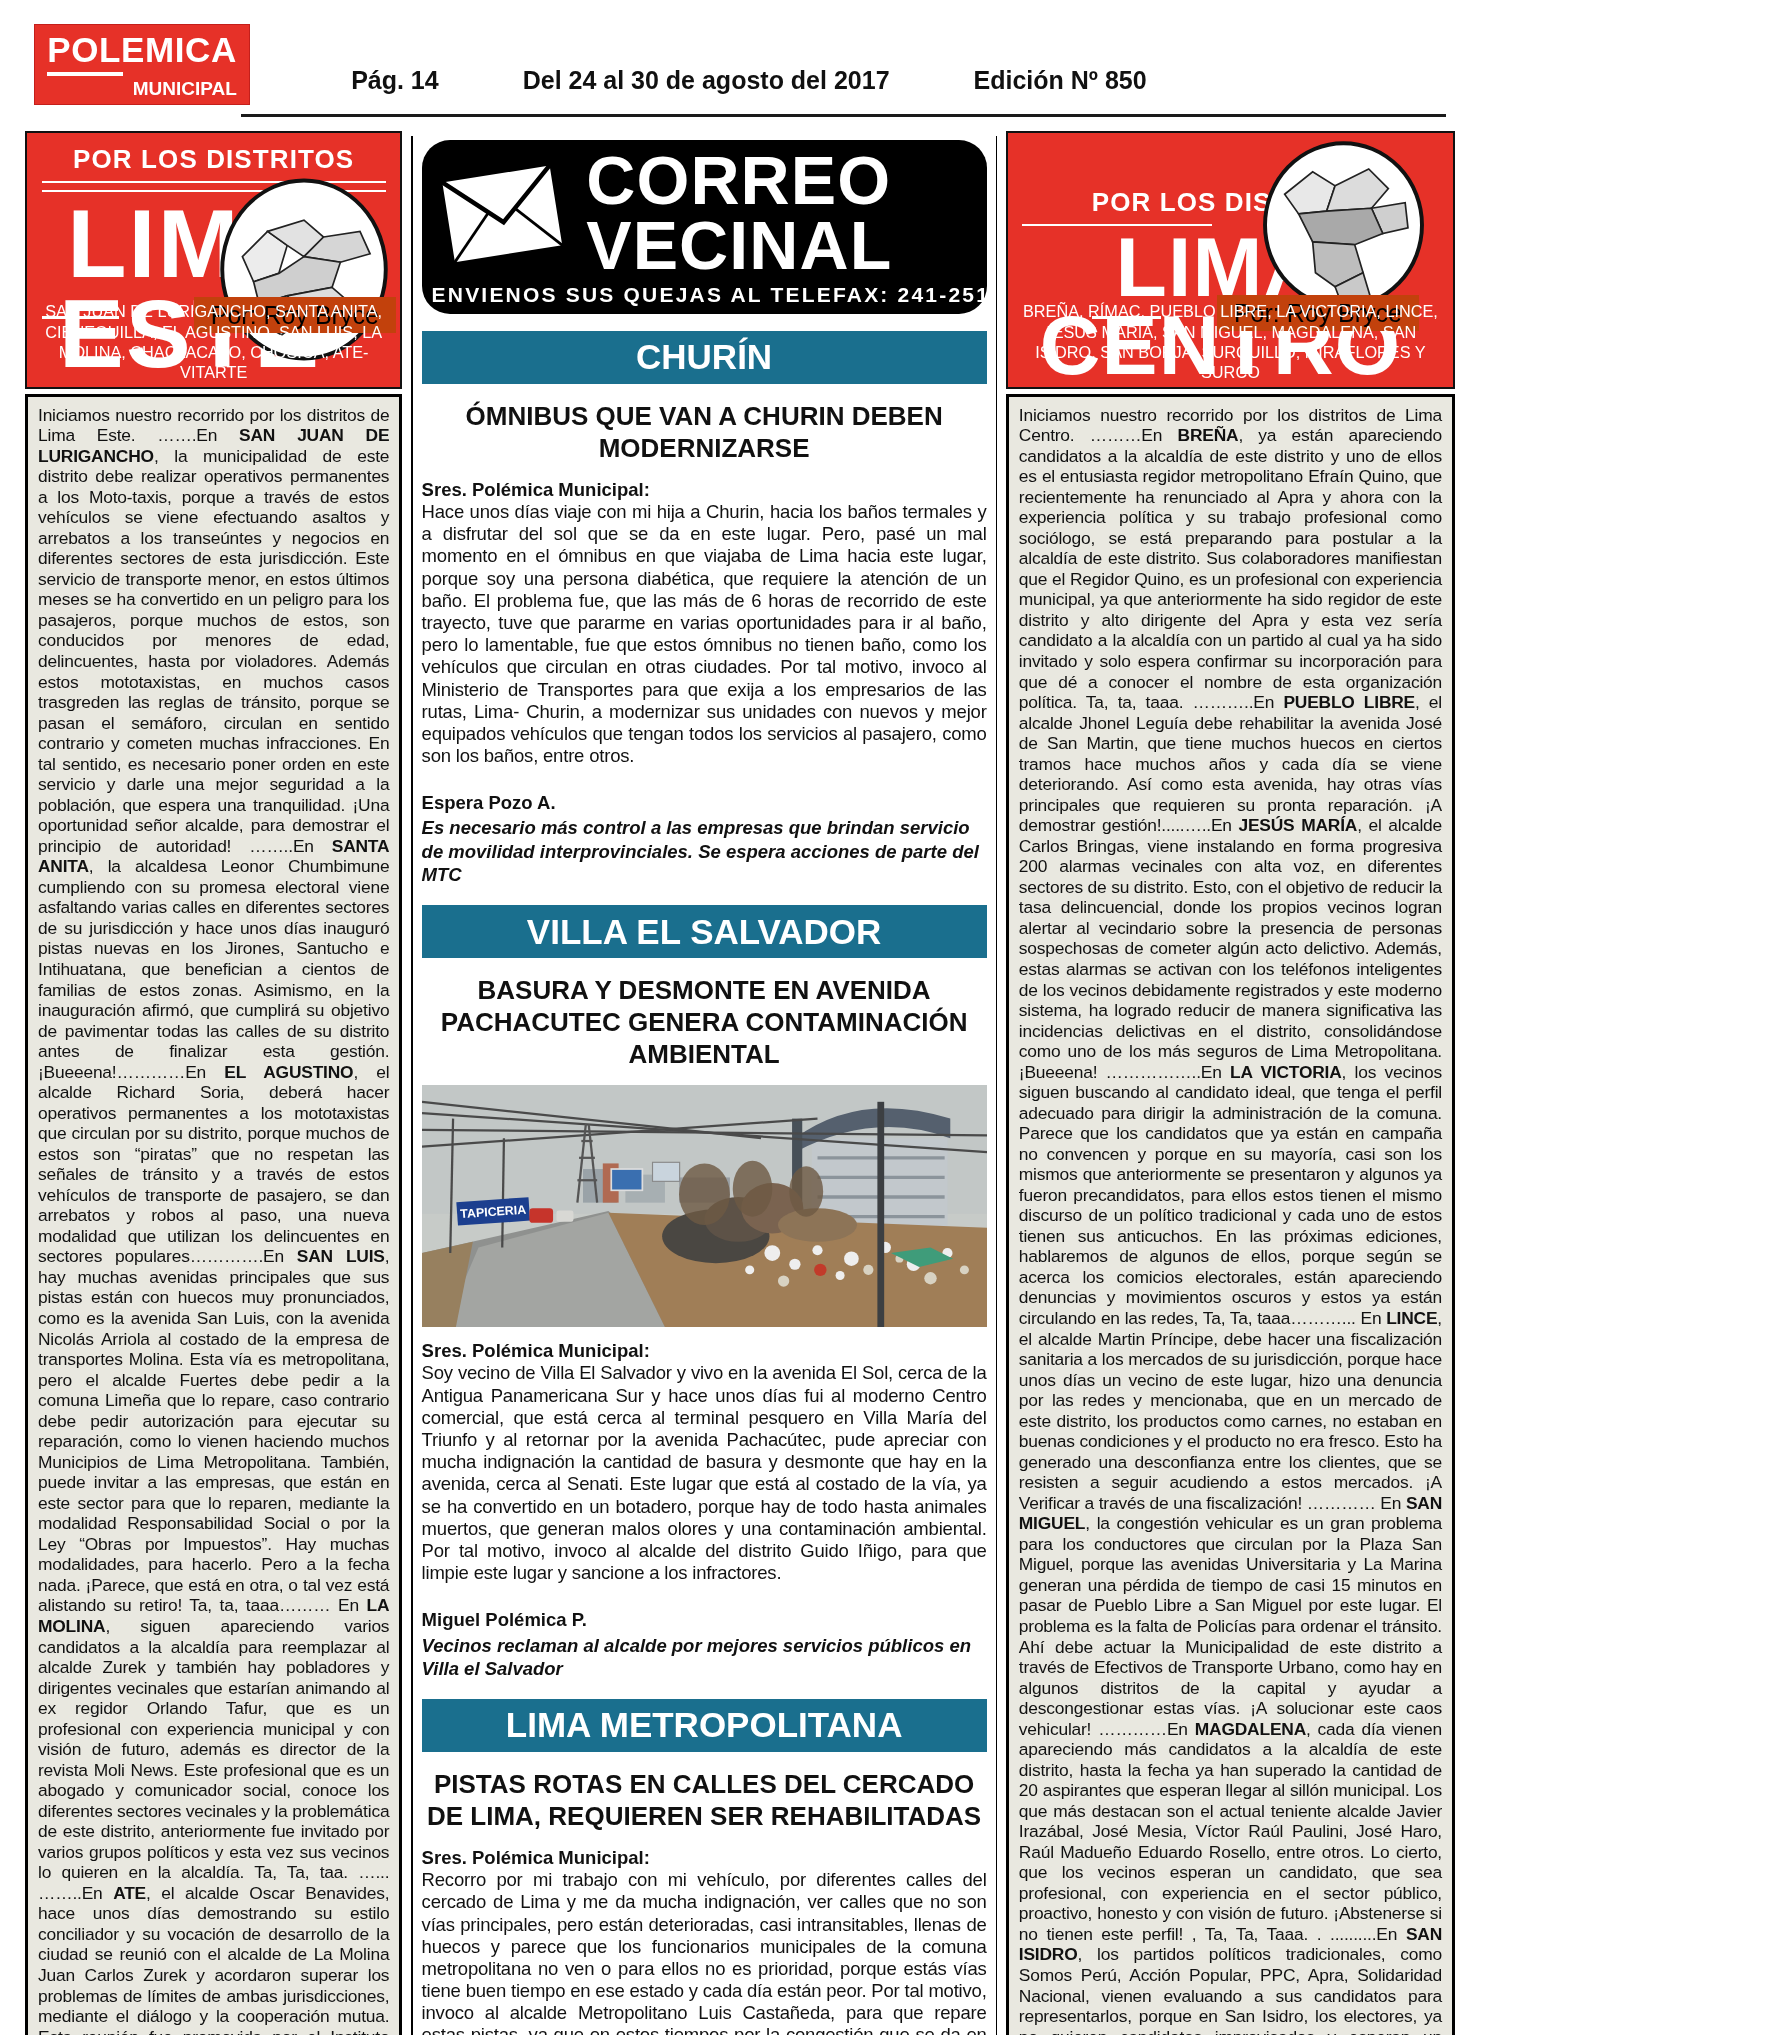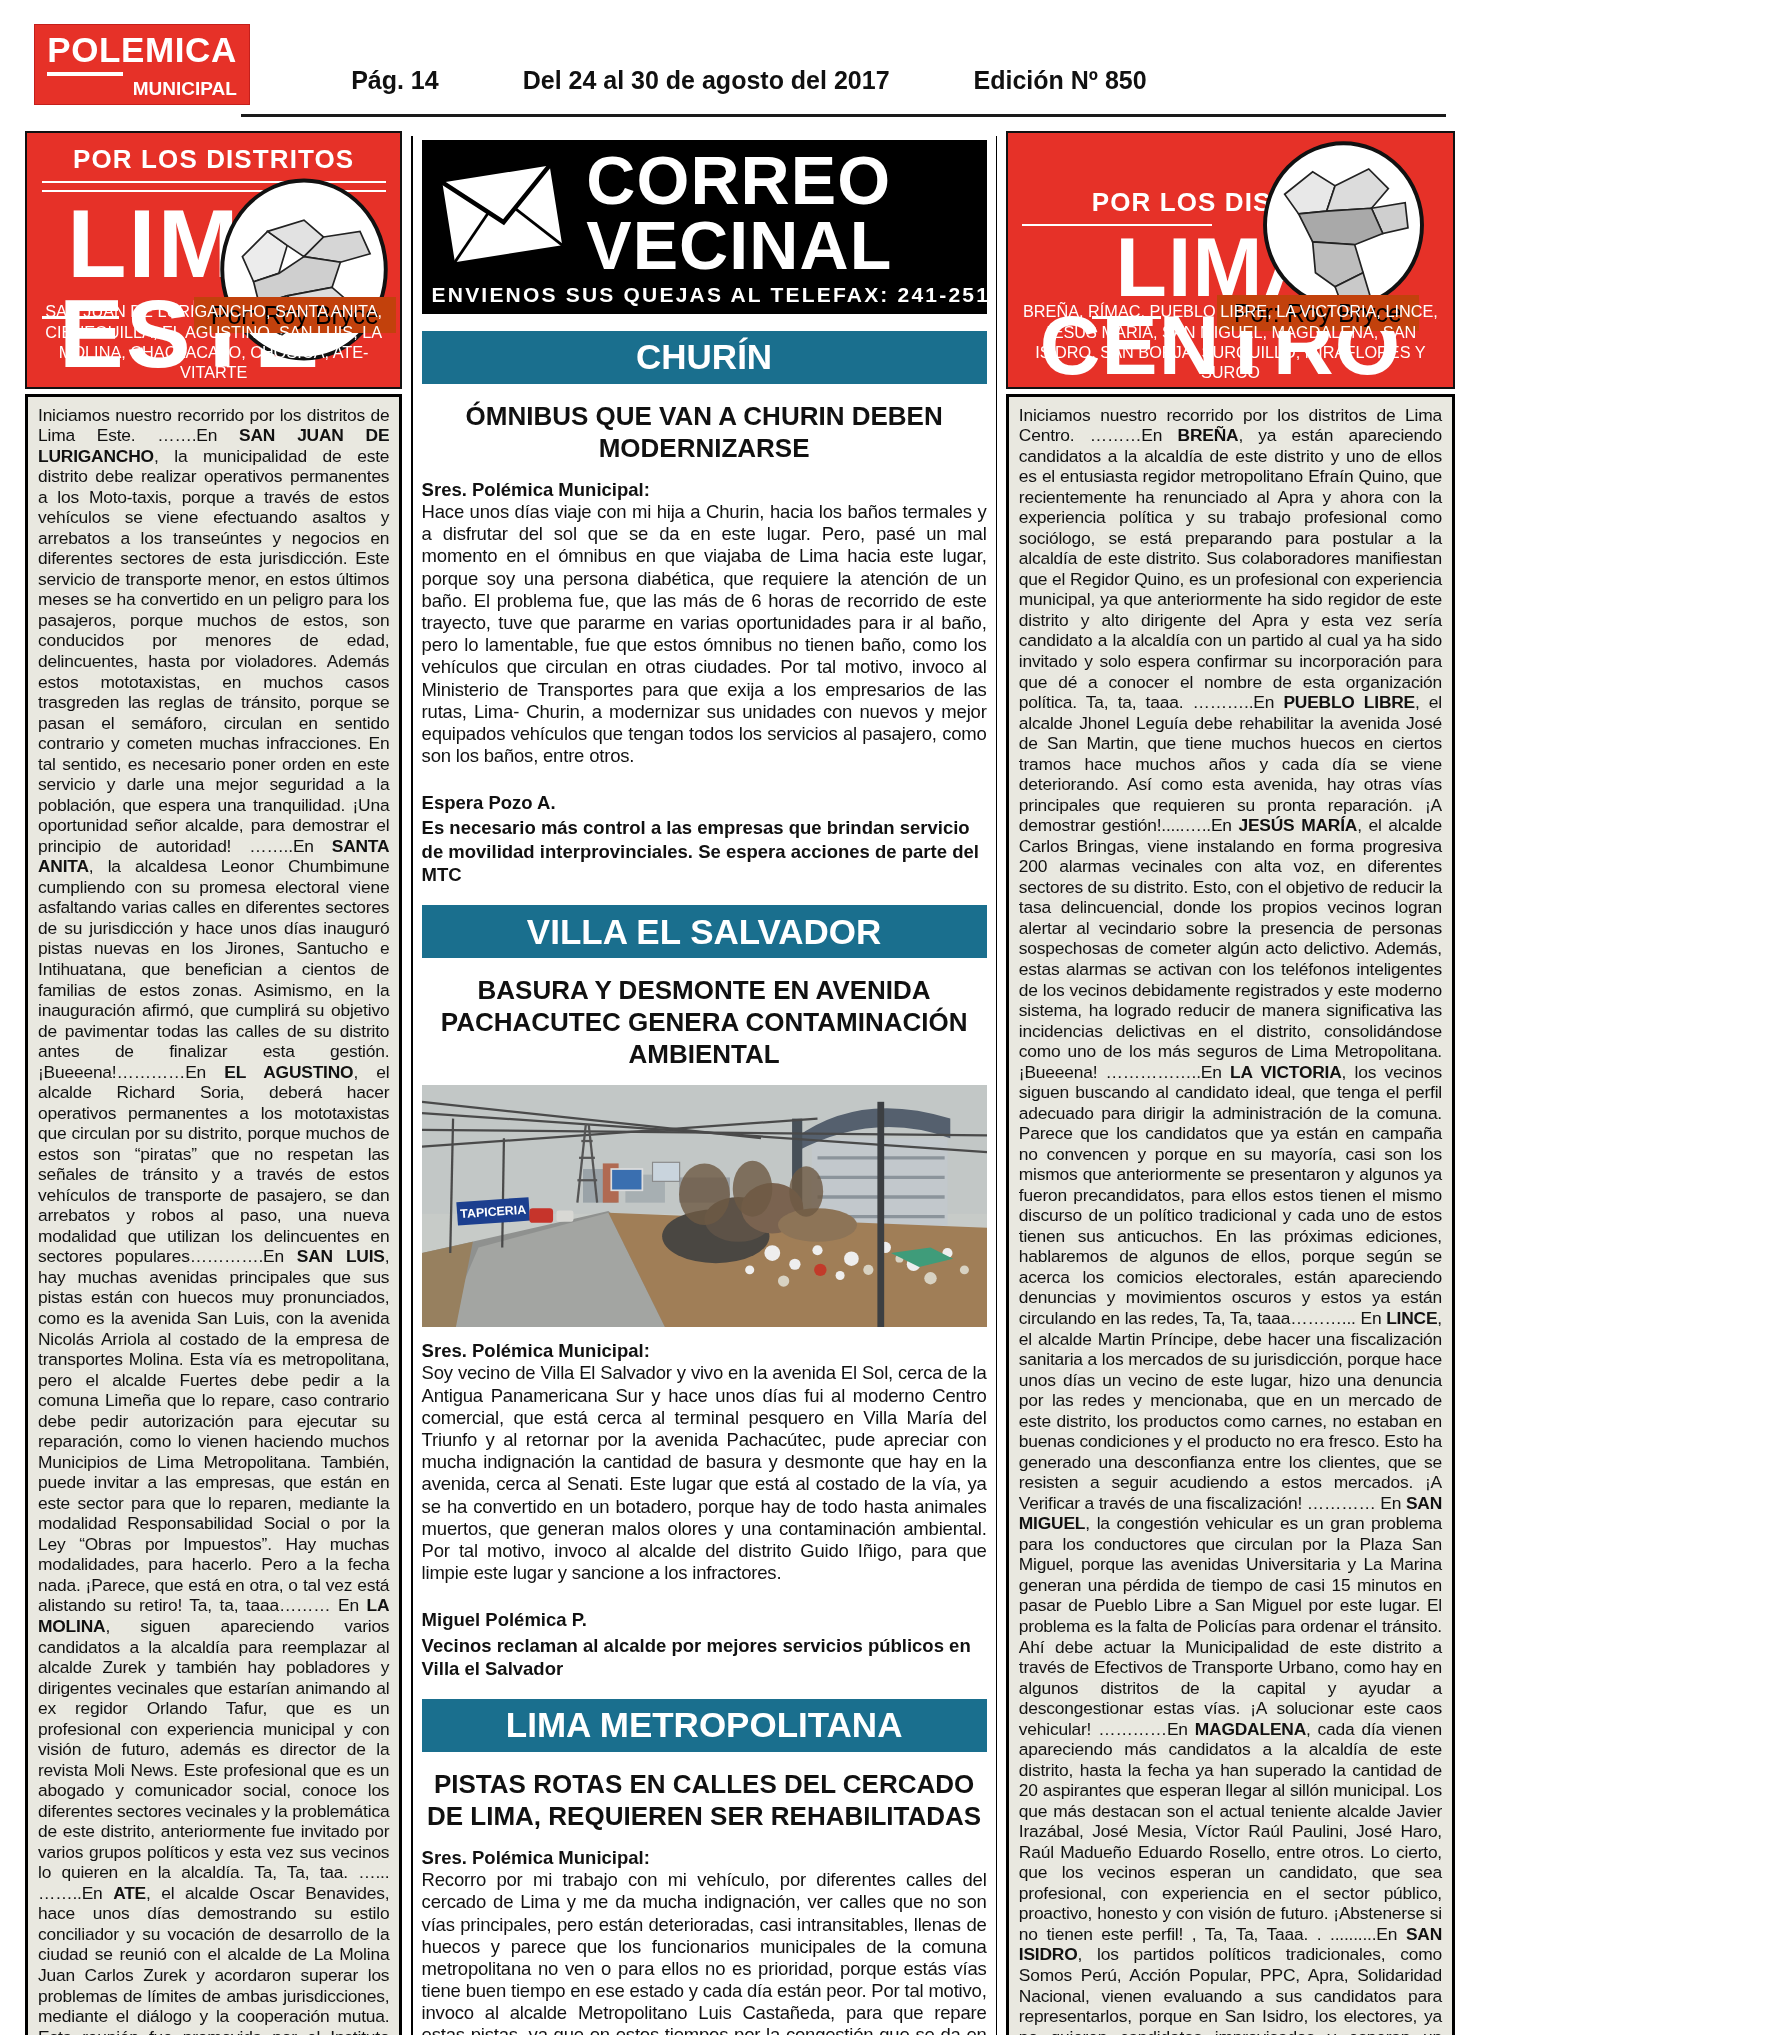--- a/index.html
+++ b/index.html
@@ -40,32 +40,32 @@
   .banner.este .byrule{left:14.6px;right:281px;bottom:68px;}
   .banner.centro .byrule{left:84px;right:292px;bottom:68px;}
   .districts{position:absolute;left:4.5px;right:4.5px;bottom:4.5px;text-align:center;font-size:16.3px;line-height:1.25;}
 
   
   .bodybox{border:3.4px solid #000;background:#e9e8e0;margin-top:4.5px;padding:7.9px 10px;}
   .bodybox p{margin:0;font-size:17.4px;line-height:1.18;text-align:justify;letter-spacing:-0.2px;}
   .bodybox b{font-weight:800;}
 
   
-  .cv-banner{background:#000;color:#fff;margin-top:9px;padding:7.9px 10px 6.7px 10px;}
+  .cv-banner{background:#000;color:#fff;margin-top:9px;padding:7.9px 10px 6.7px 10px;border-radius:28px;}
   .cv-top{display:flex;align-items:center;gap:14.6px;}
   .cv-titles{font-weight:800;font-size:68px;line-height:0.95;letter-spacing:1.1px;}
   .cv-tag{font-weight:700;font-size:21px;letter-spacing:2.2px;margin-top:5.6px;white-space:nowrap;}
   .sec-bar{background:#1a6f8e;color:#fff;text-align:center;font-weight:800;font-size:35px;padding:6.7px 0;margin-top:19px;}
   .sec-bar.first{margin-top:17px;}
   .headline{text-align:center;font-weight:800;font-size:26px;line-height:1.22;margin:17px 2.2px 14.6px 2.2px;}
   .letter{font-size:18.5px;}
   .salutation{font-weight:700;margin:0;}
   .lbody{margin:0;text-align:justify;line-height:1.2;letter-spacing:-0.2px;}
   .signature{font-weight:700;margin:25px 0 0 0;}
-  .note{font-weight:700;margin:2.2px 0 0 0;line-height:1.25;}
+  .note{font-weight:700;font-style:italic;margin:2.2px 0 0 0;line-height:1.25;}
   .photo{width:100%;height:242px;margin:3.4px 0 13.5px 0;display:block;}
 </style>
 </head>
 <body>
 
 <div class="page">
 
   <header class="masthead">
     <div class="logo">
       <div class="l1">POLEMICA</div>

